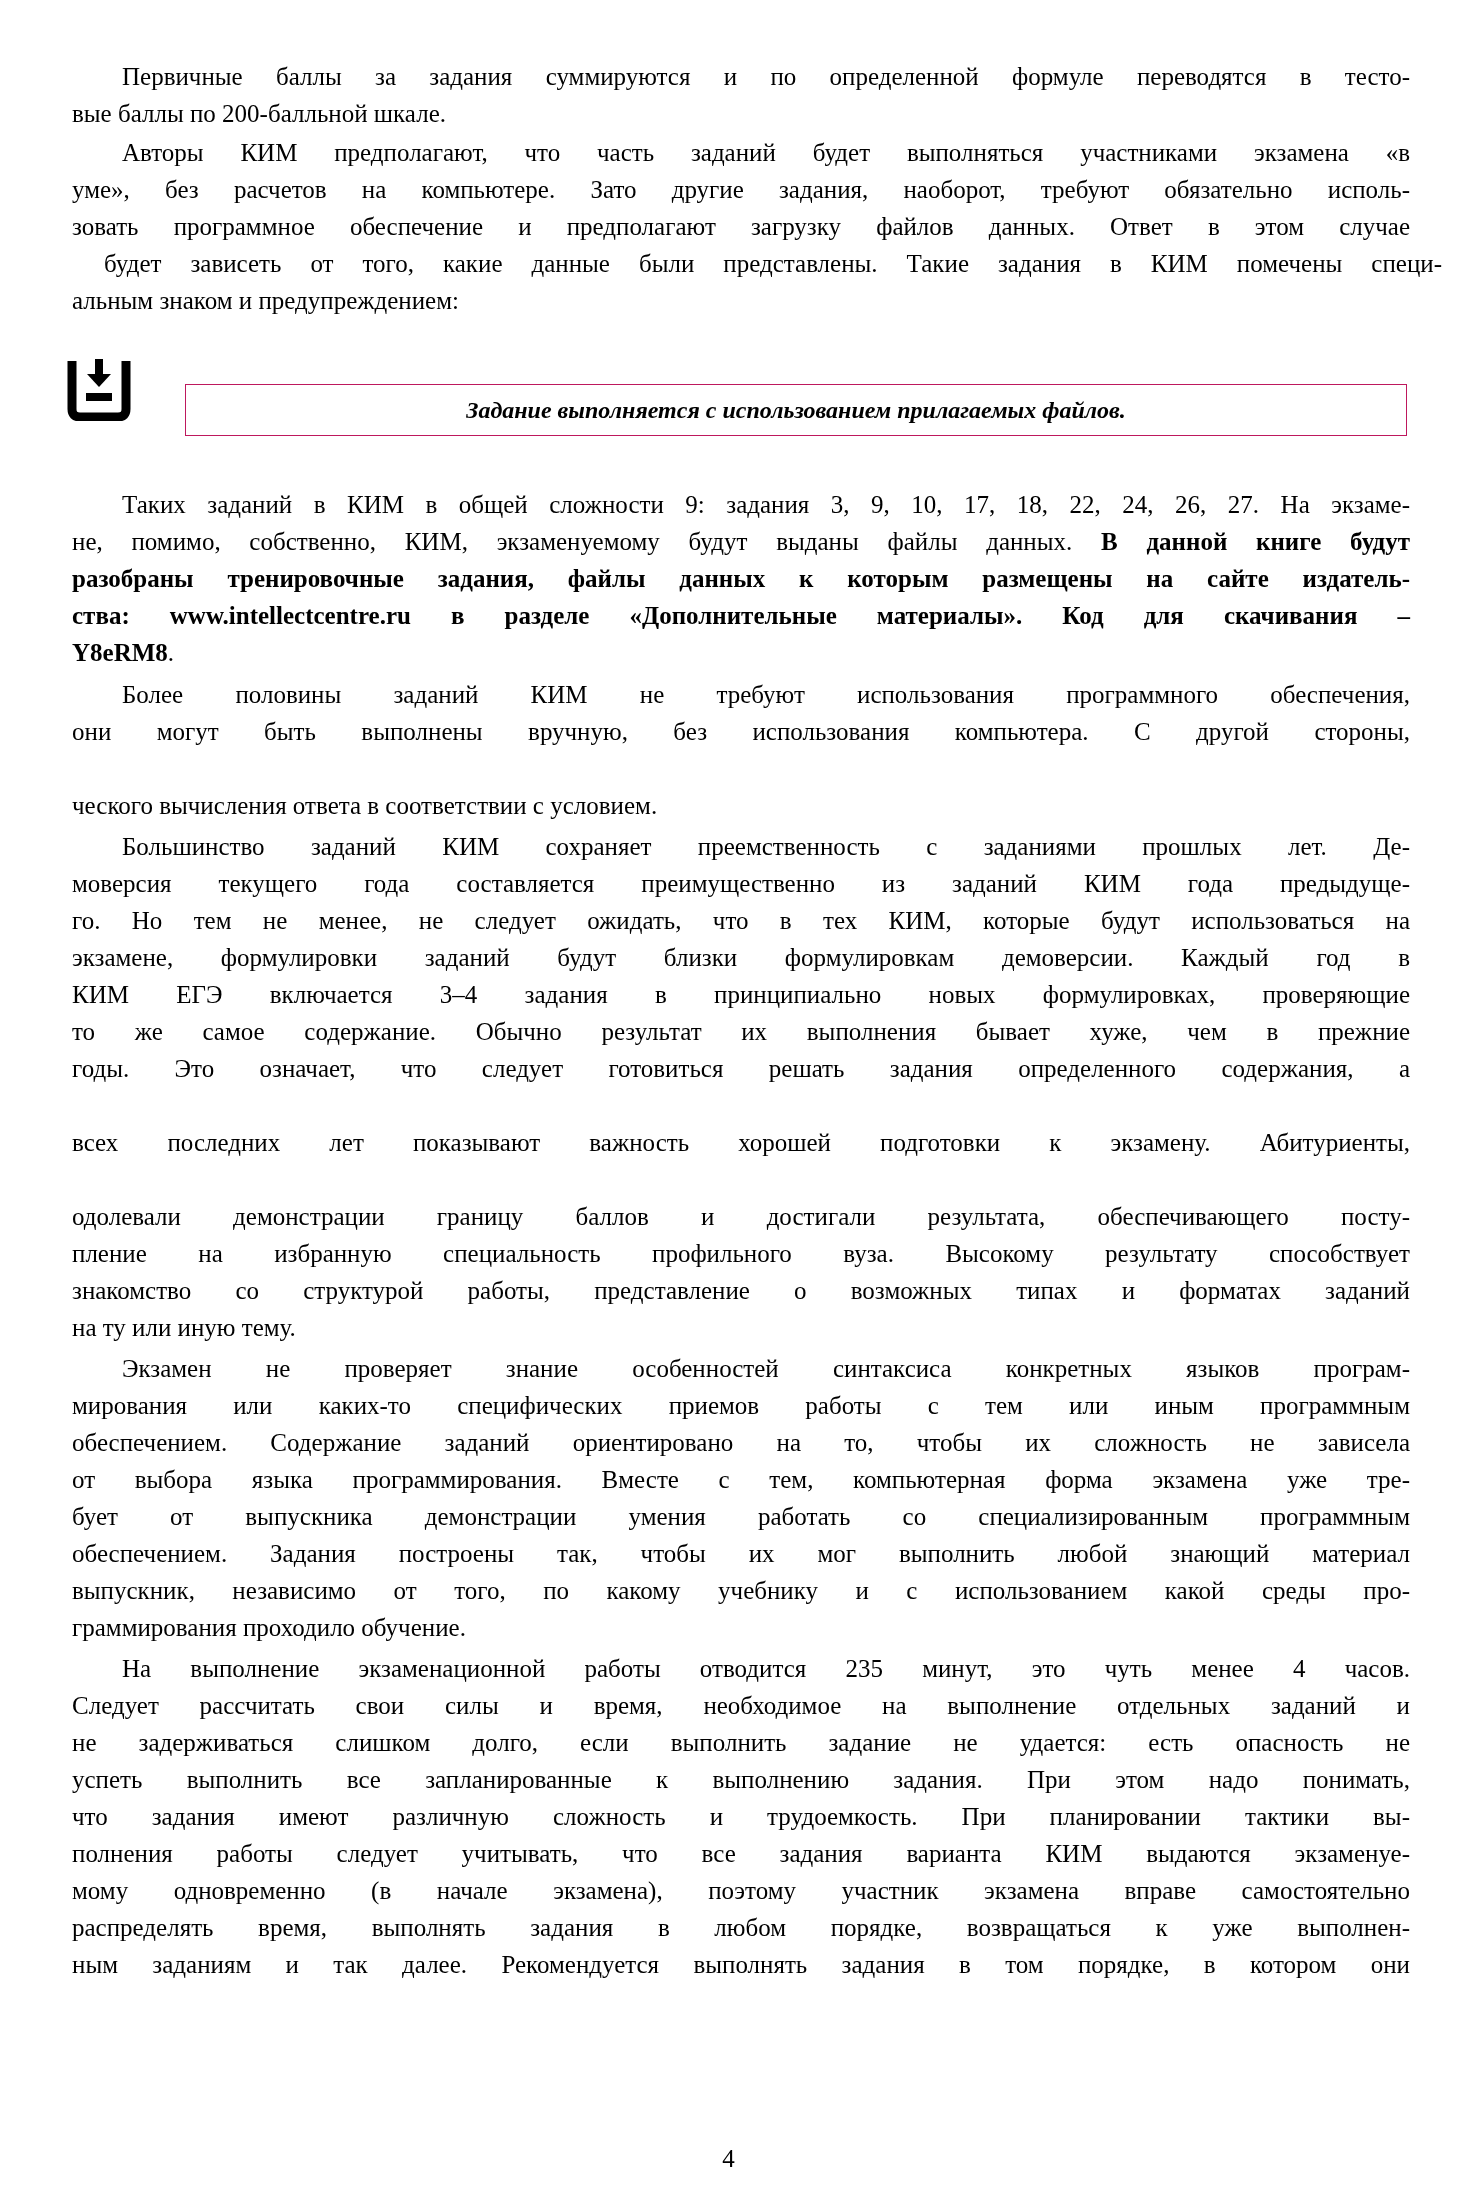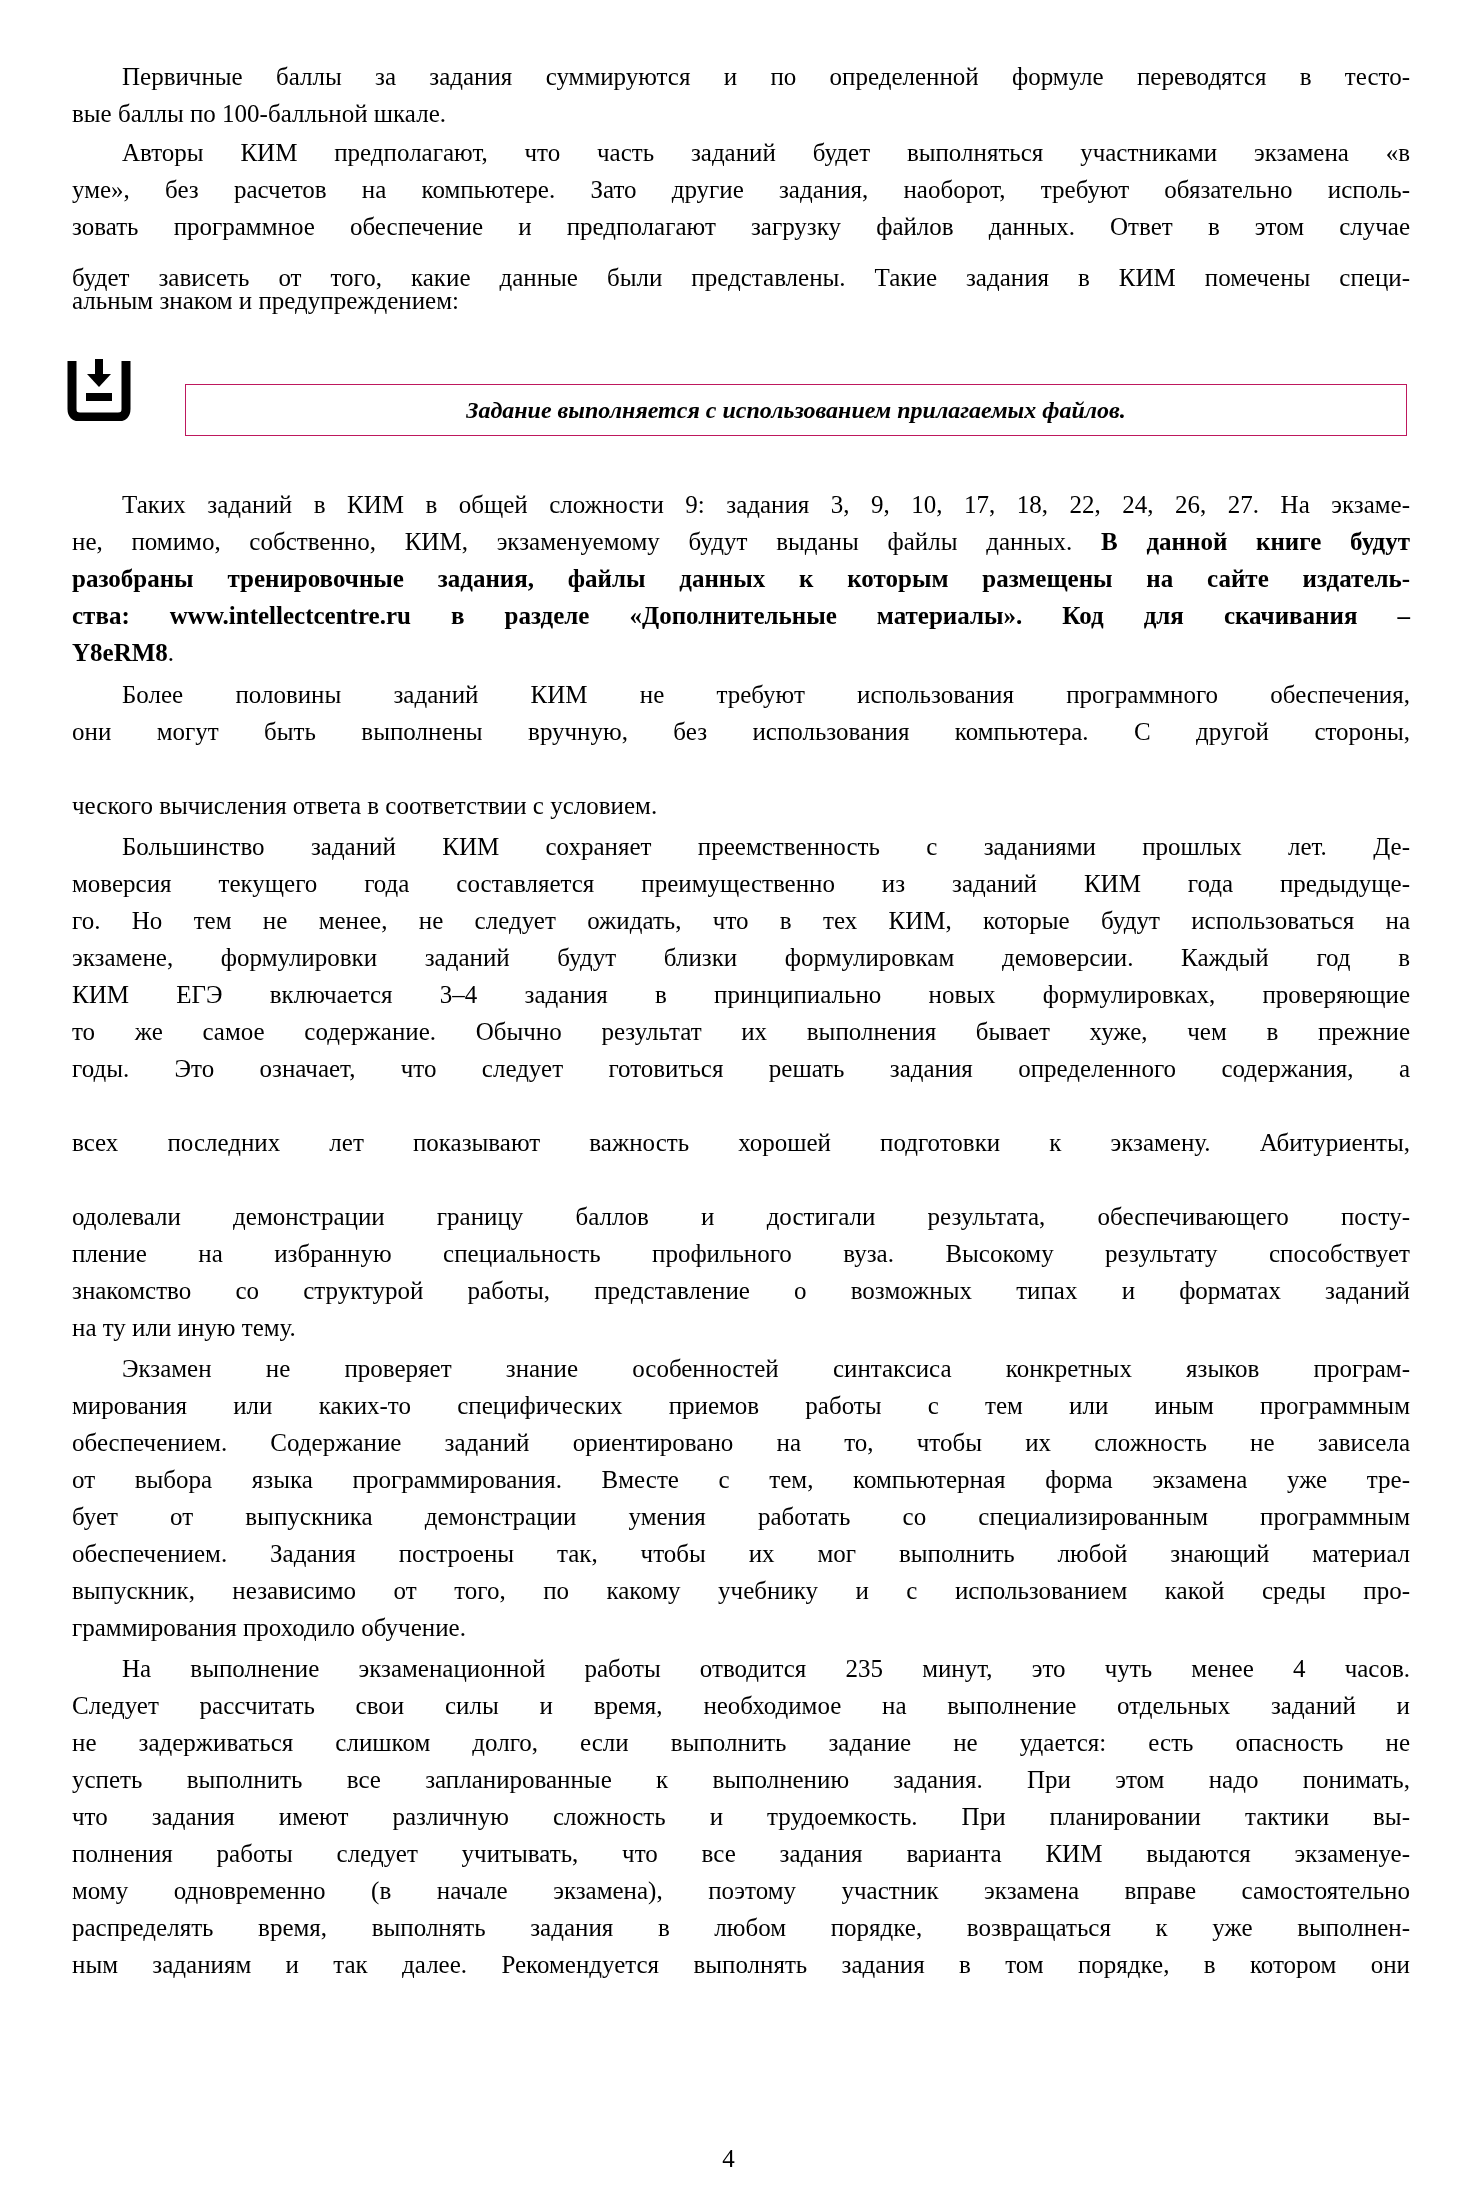--- a/index.html
+++ b/index.html
@@ -17,26 +17,26 @@
                 align-items: center; justify-content: center; }
   .notice-text { font-style: italic; font-weight: bold; font-size: 24px; }
   .page-num { position: absolute; top: 2145px; left: 0; width: 1457px; text-align: center; font-size: 25px; }
 </style>
 </head>
 <body>
 
 <div class="page">
 
   <div class="line first" style="top:62px;">Первичные баллы за задания суммируются и по определенной формуле переводятся в тесто-</div>
-  <div class="line last" style="top:99px;">вые баллы по 100-балльной шкале.</div>
+  <div class="line last" style="top:99px;">вые баллы по 200-балльной шкале.</div>
 
   <div class="line first" style="top:138px;">Авторы КИМ предполагают, что часть заданий будет выполняться участниками экзамена «в</div>
   <div class="line" style="top:212px;">зовать программное обеспечение и предполагают загрузку файлов данных. Ответ в этом случае</div>
   <div class="line" style="top:175px;">уме», без расчетов на компьютере. Зато другие задания, наоборот, требуют обязательно исполь-</div>
-  <div class="line" style="top:263px;">будет зависеть от того, какие данные были представлены. Такие задания в КИМ помечены специ-</div>
+  <div class="line" style="top:249px;margin-left:32px;">будет зависеть от того, какие данные были представлены. Такие задания в КИМ помечены специ-</div>
   <div class="line last" style="top:286px;">альным знаком и предупреждением:</div>
 
   <div class="dl-icon">
     <svg width="66" height="64" viewBox="0 0 66 64">
       <path d="M6 4 L6 52 Q6 60 14 60 L52 60 Q60 60 60 52 L60 4" fill="none" stroke="#000" stroke-width="9"></path>
       <rect x="29" y="2" width="8" height="16" fill="#000"></rect>
       <polygon points="21,17 45,17 33,30" fill="#000"></polygon>
       <rect x="20" y="36" width="26" height="8" fill="#000"></rect>
     </svg>
   </div>

